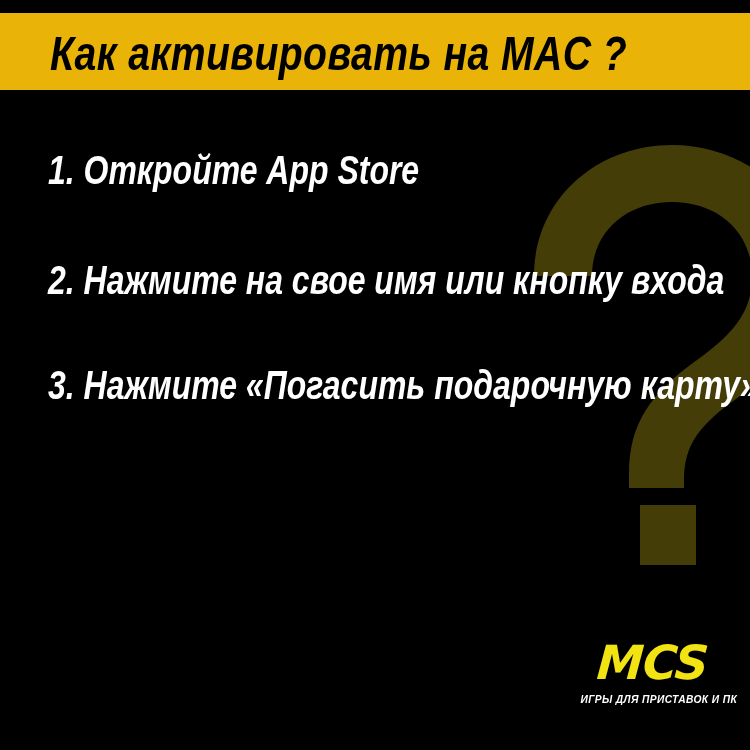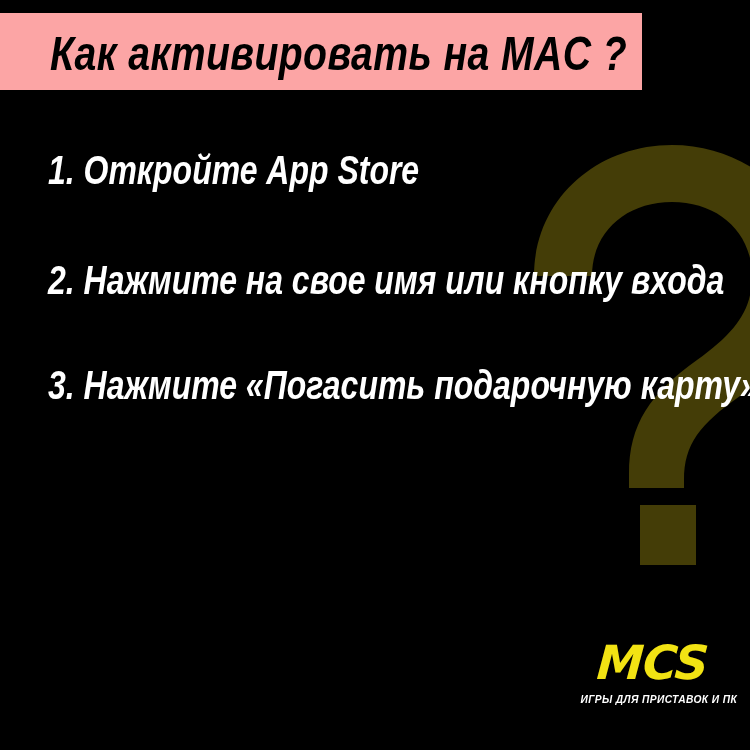--- a/index.html
+++ b/index.html
@@ -30,23 +30,23 @@
     width: 750px;
     height: 750px;
     display: block;
   }
 
   
   .header-band {
     position: absolute;
     left: 0;
     top: 13px;
-    width: 642px;
+    width: 750px;
     height: 77px;
-    background: #fca5a5;
+    background: #eab308;
     z-index: 3;
   }
   .header-title {
     position: absolute;
     left: 50px;
     top: 14px;
     margin: 0;
     color: #000000;
     font-family: "Liberation Sans Narrow", "Liberation Sans", sans-serif;
     font-size: 49px;

